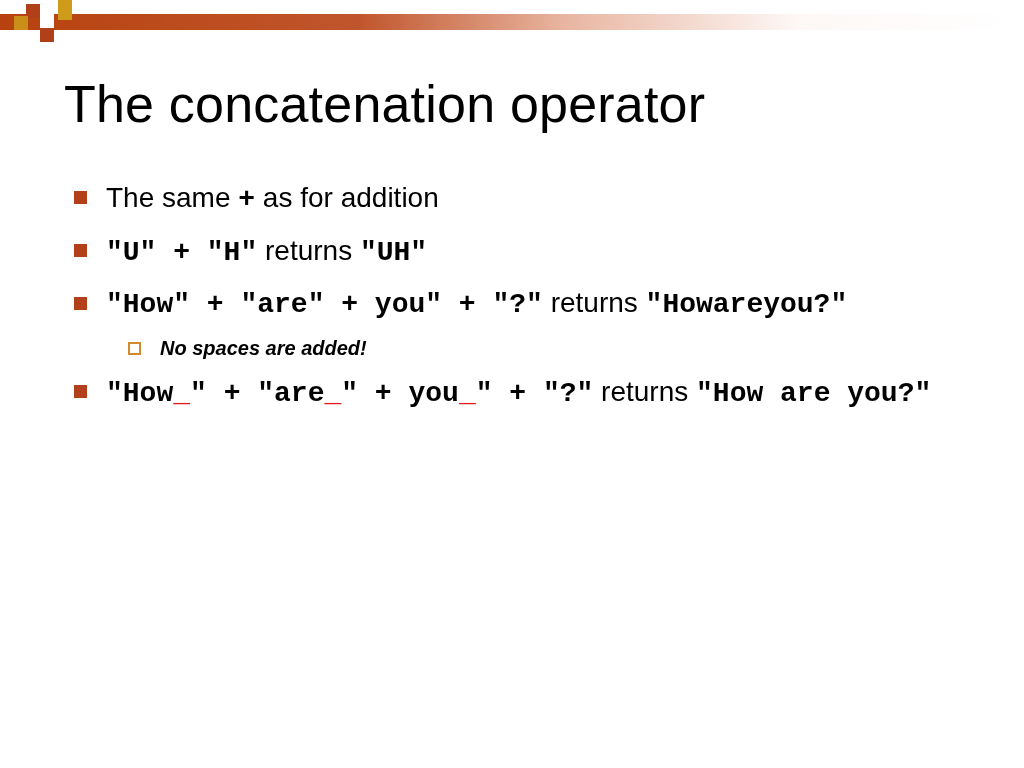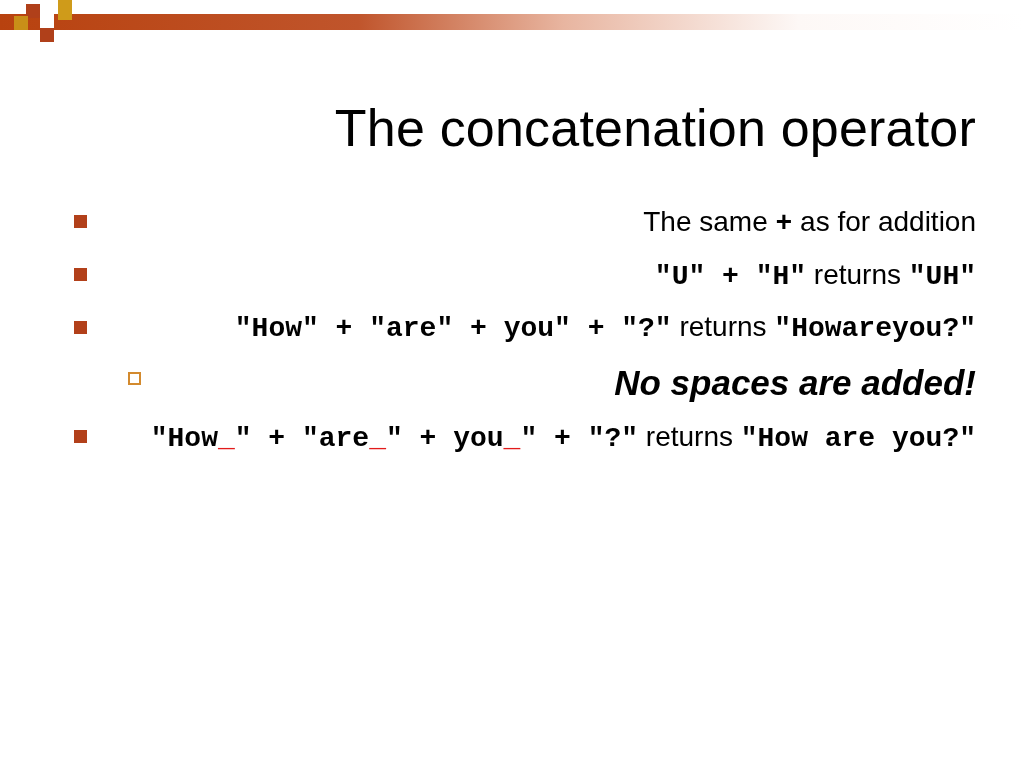--- a/index.html
+++ b/index.html
@@ -40,23 +40,22 @@
   }
   .sq-red-small2 {
     left: 40px; top: 28px; width: 14px; height: 14px; background: #b0401a;
   }
   .sq-white-cut {
     left: 40px; top: 14px; width: 14px; height: 14px; background: #fff;
   }
   .slide {
     position: absolute;
     left: 64px;
-    top: 98px;
+    top: 74px;
     right: 48px;
-    text-align: right;
   }
   .title {
     font-size: 52px;
     font-weight: 400;
     letter-spacing: 0.2px;
     margin: 0 0 44px 0;
   }
   ul.bullets {
     list-style: none;
     margin: 0 0 0 10px;
@@ -79,21 +78,21 @@
     background: #b2401a;
   }
   ul.sub {
     list-style: none;
     margin: 8px 0 8px 22px;
     padding: 0;
   }
   ul.sub > li {
     position: relative;
     padding-left: 32px;
-    font-size: 35px;
+    font-size: 20px;
     line-height: 1.4;
     font-weight: 700;
     font-style: italic;
   }
   ul.sub > li::before {
     content: "";
     position: absolute;
     left: 0;
     top: 0.42em;
     width: 13px;

